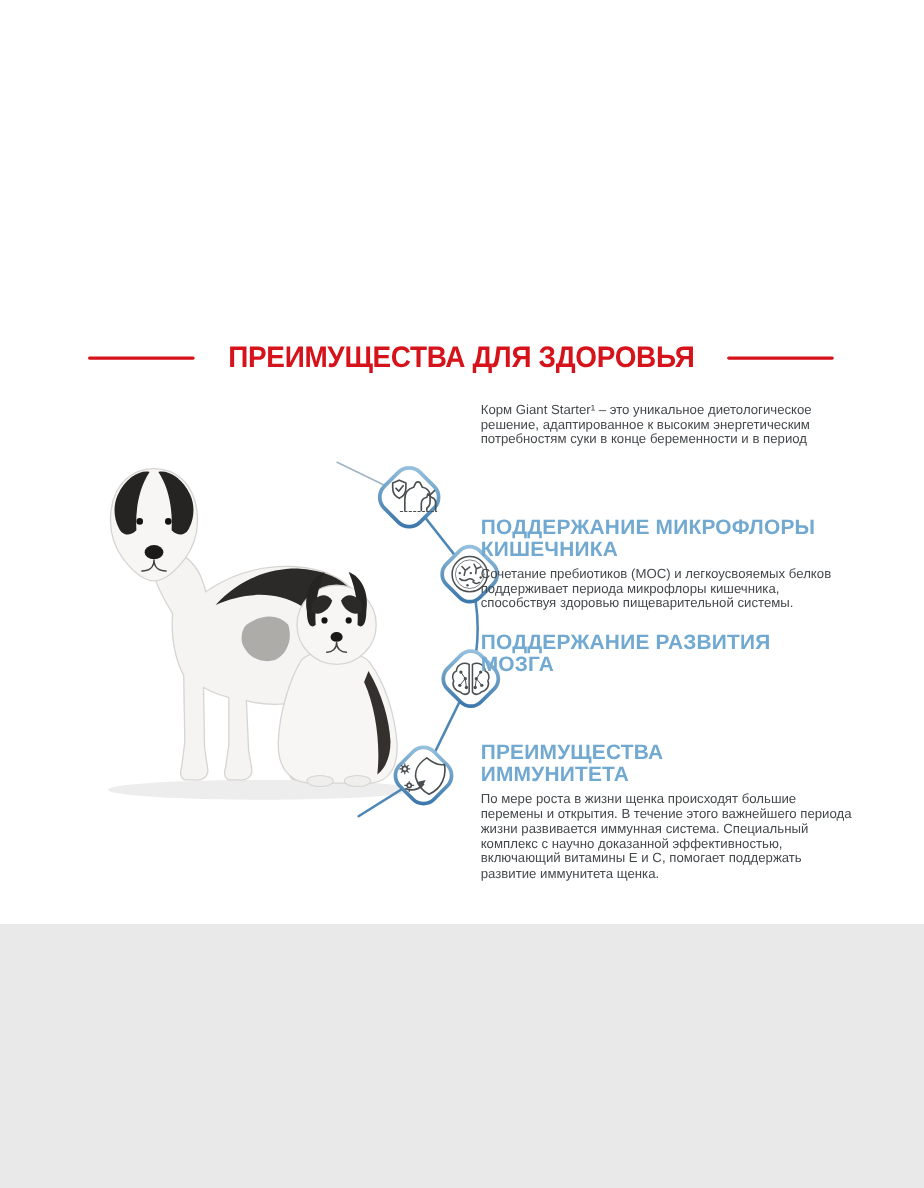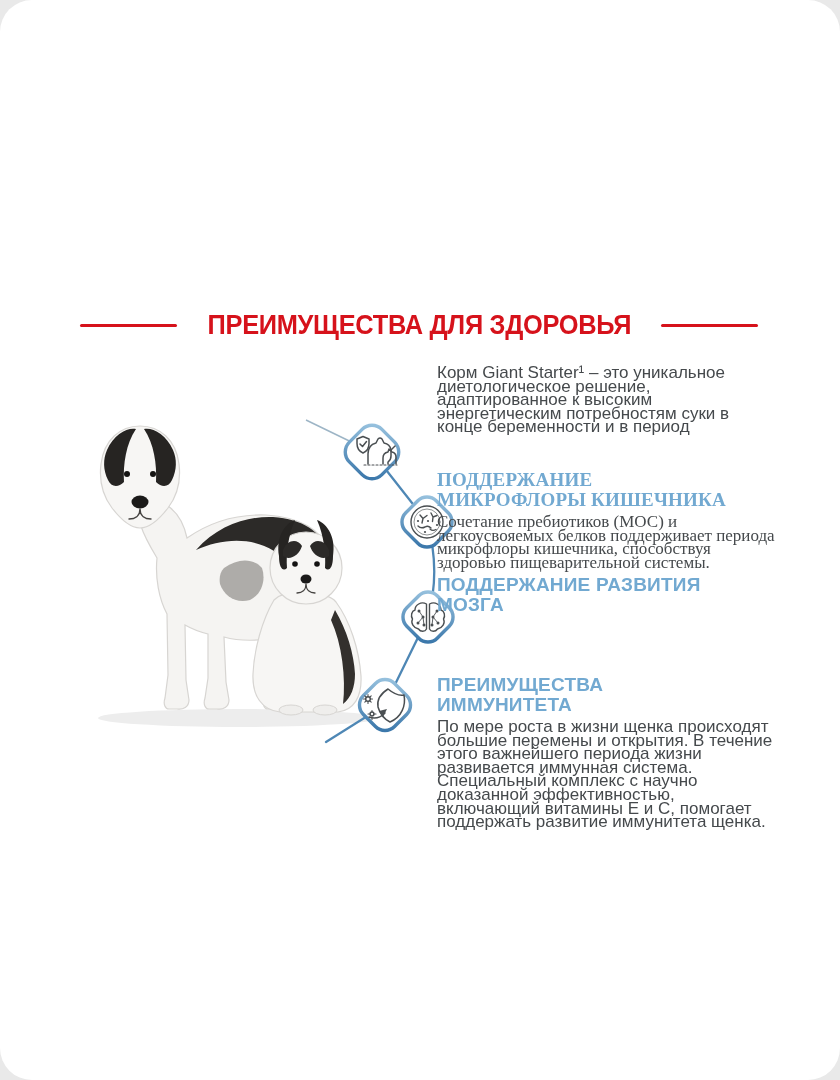--- a/index.html
+++ b/index.html
@@ -1,37 +1,37 @@
 <!DOCTYPE html>
 <html><head>
 <meta charset="utf-8">
 <style>
   html,body{margin:0;padding:0;}
   body{background:#e9e9e9;font-family:"Liberation Sans",sans-serif;}
-  .page{position:relative;width:840px;height:1080px;background:#ffffff;margin:0 auto;overflow:hidden;border-radius:32px;}
+  .page{position:relative;width:840px;height:840px;background:#ffffff;margin:0 auto;overflow:hidden;}
 
   
   .title-row{position:absolute;top:310px;left:80px;right:82px;display:flex;align-items:center;gap:17px;}
   .title-rule{flex:1;height:3px;background:#d6121b;border-radius:2px;}
   .page-title{margin:0;font-size:27px;font-weight:bold;letter-spacing:-.3px;color:#d6121b;white-space:nowrap;transform:scaleX(.94);transform-origin:center;}
 
   
   .dogs-svg{position:absolute;left:78px;top:418px;width:300px;height:328px;}
 
   
   .info-svg{position:absolute;left:300px;top:408px;width:175px;height:345px;}
 
   
   .benefit{position:absolute;left:437px;width:338px;}
   .benefit:nth-of-type(1){top:366px;}
-  .benefit:nth-of-type(2){top:470px;font-family:Liberation Serif, serif;}
+  .benefit:nth-of-type(2){top:470px;}
   .benefit:nth-of-type(3){top:575px;}
   .benefit:nth-of-type(4){top:675px;}
   .benefit h2{margin:0 0 5px 0;max-width:305px;font-size:19px;line-height:20px;font-weight:bold;color:#72a9d1;letter-spacing:.2px;}
-  .benefit p{margin:0;font-size:17px;line-height:13.6px;color:#45494c;max-width:338px;}
+  .benefit p{margin:0;font-size:12px;line-height:13.6px;color:#45494c;max-width:338px;}
 </style>
 </head>
 <body>
 
 <div class="page">
 
   <div class="title-row">
     <span class="title-rule"></span>
     <h1 class="page-title">ПРЕИМУЩЕСТВА ДЛЯ ЗДОРОВЬЯ</h1>
     <span class="title-rule"></span>

